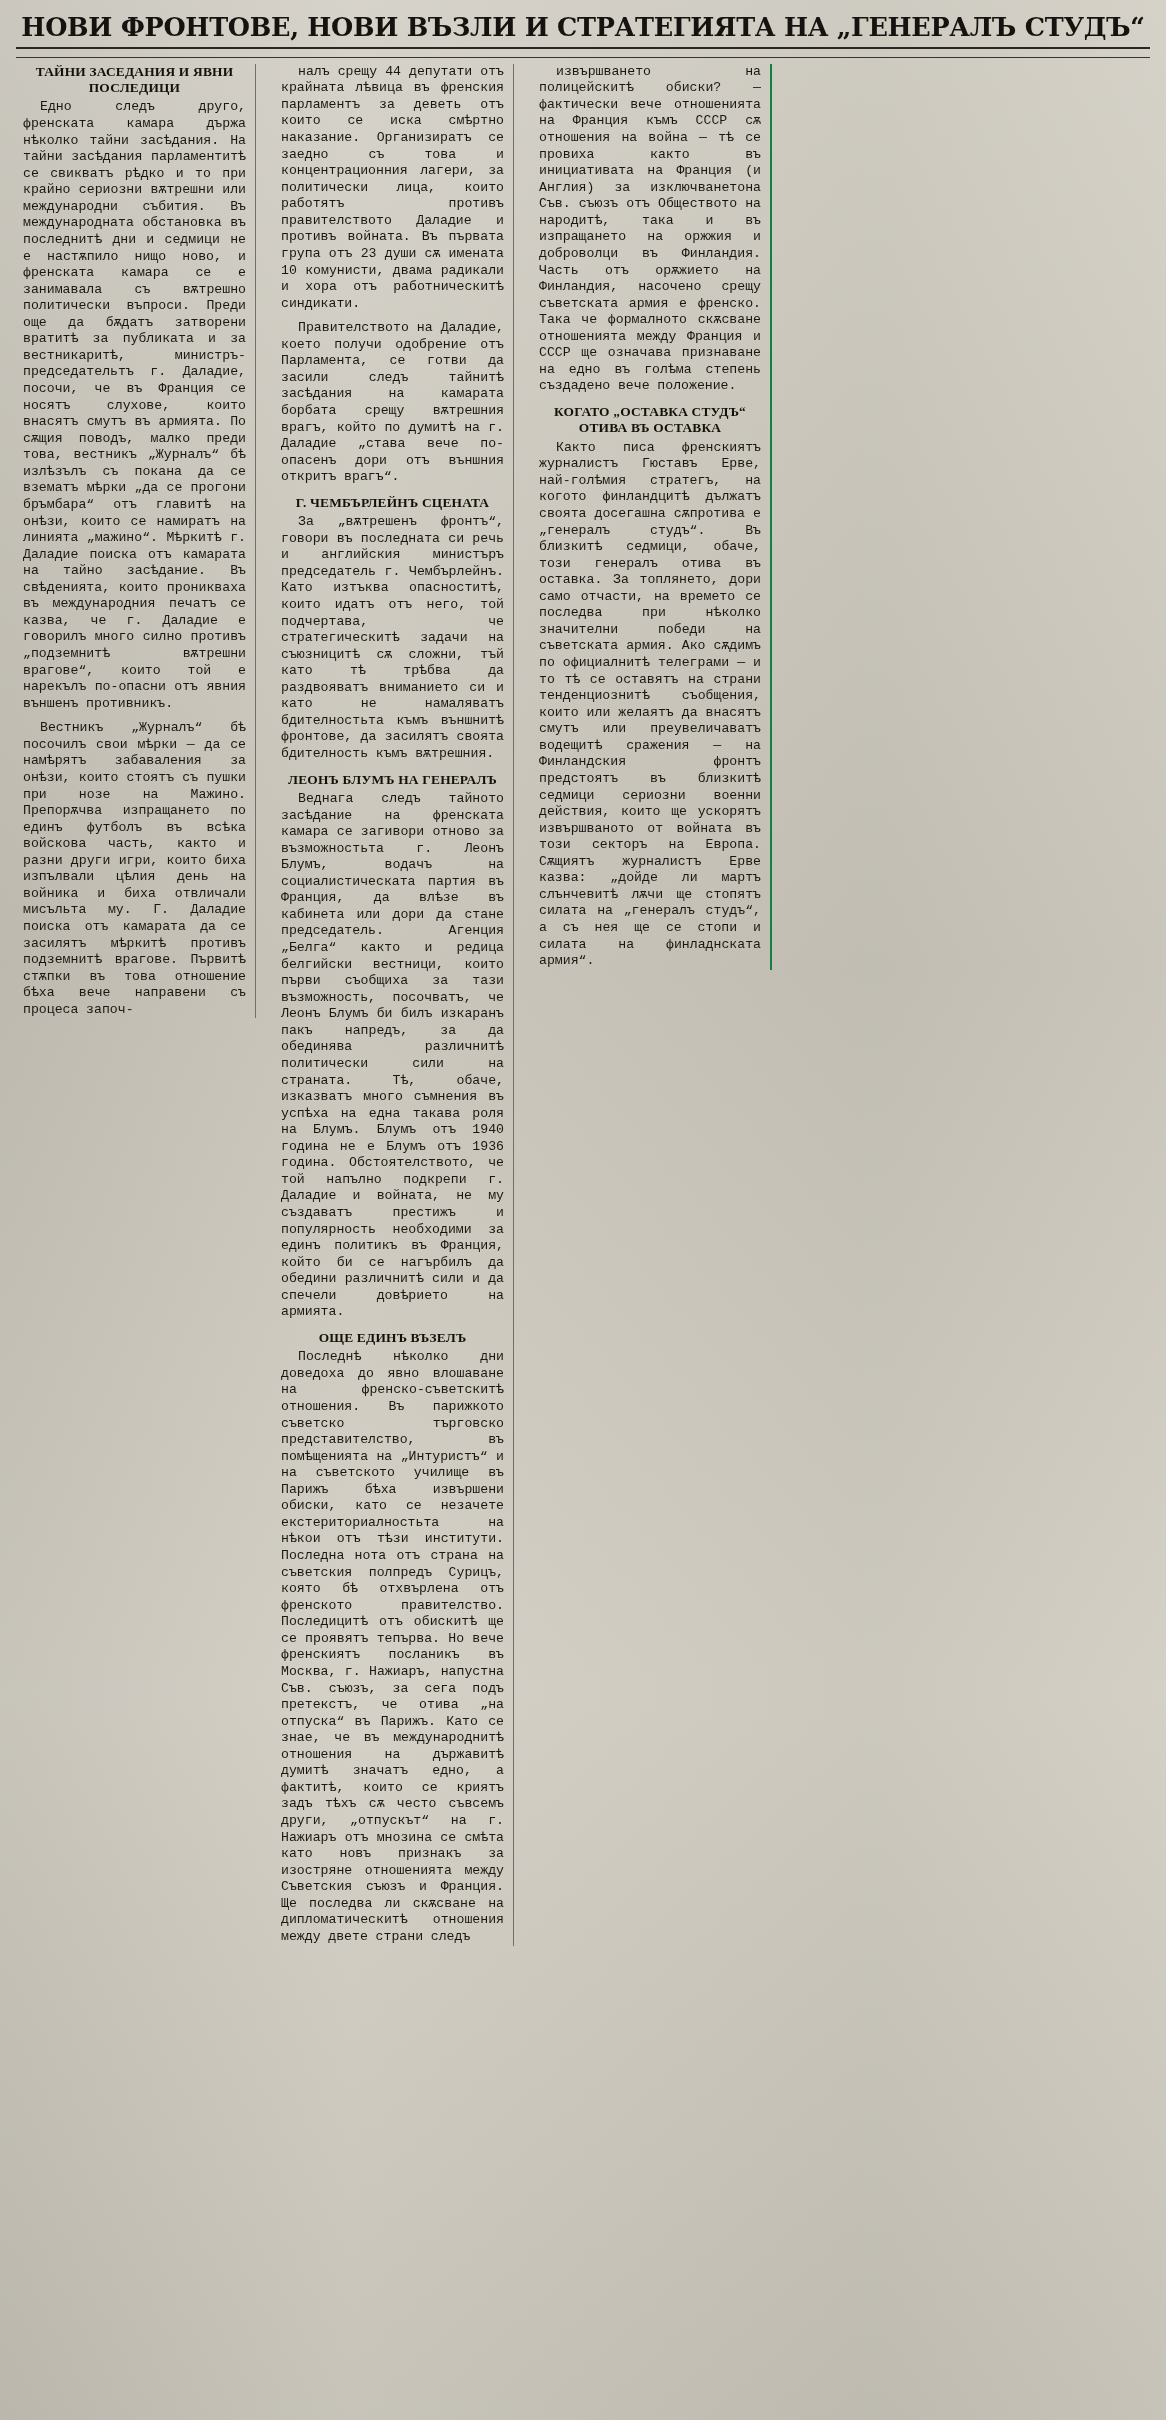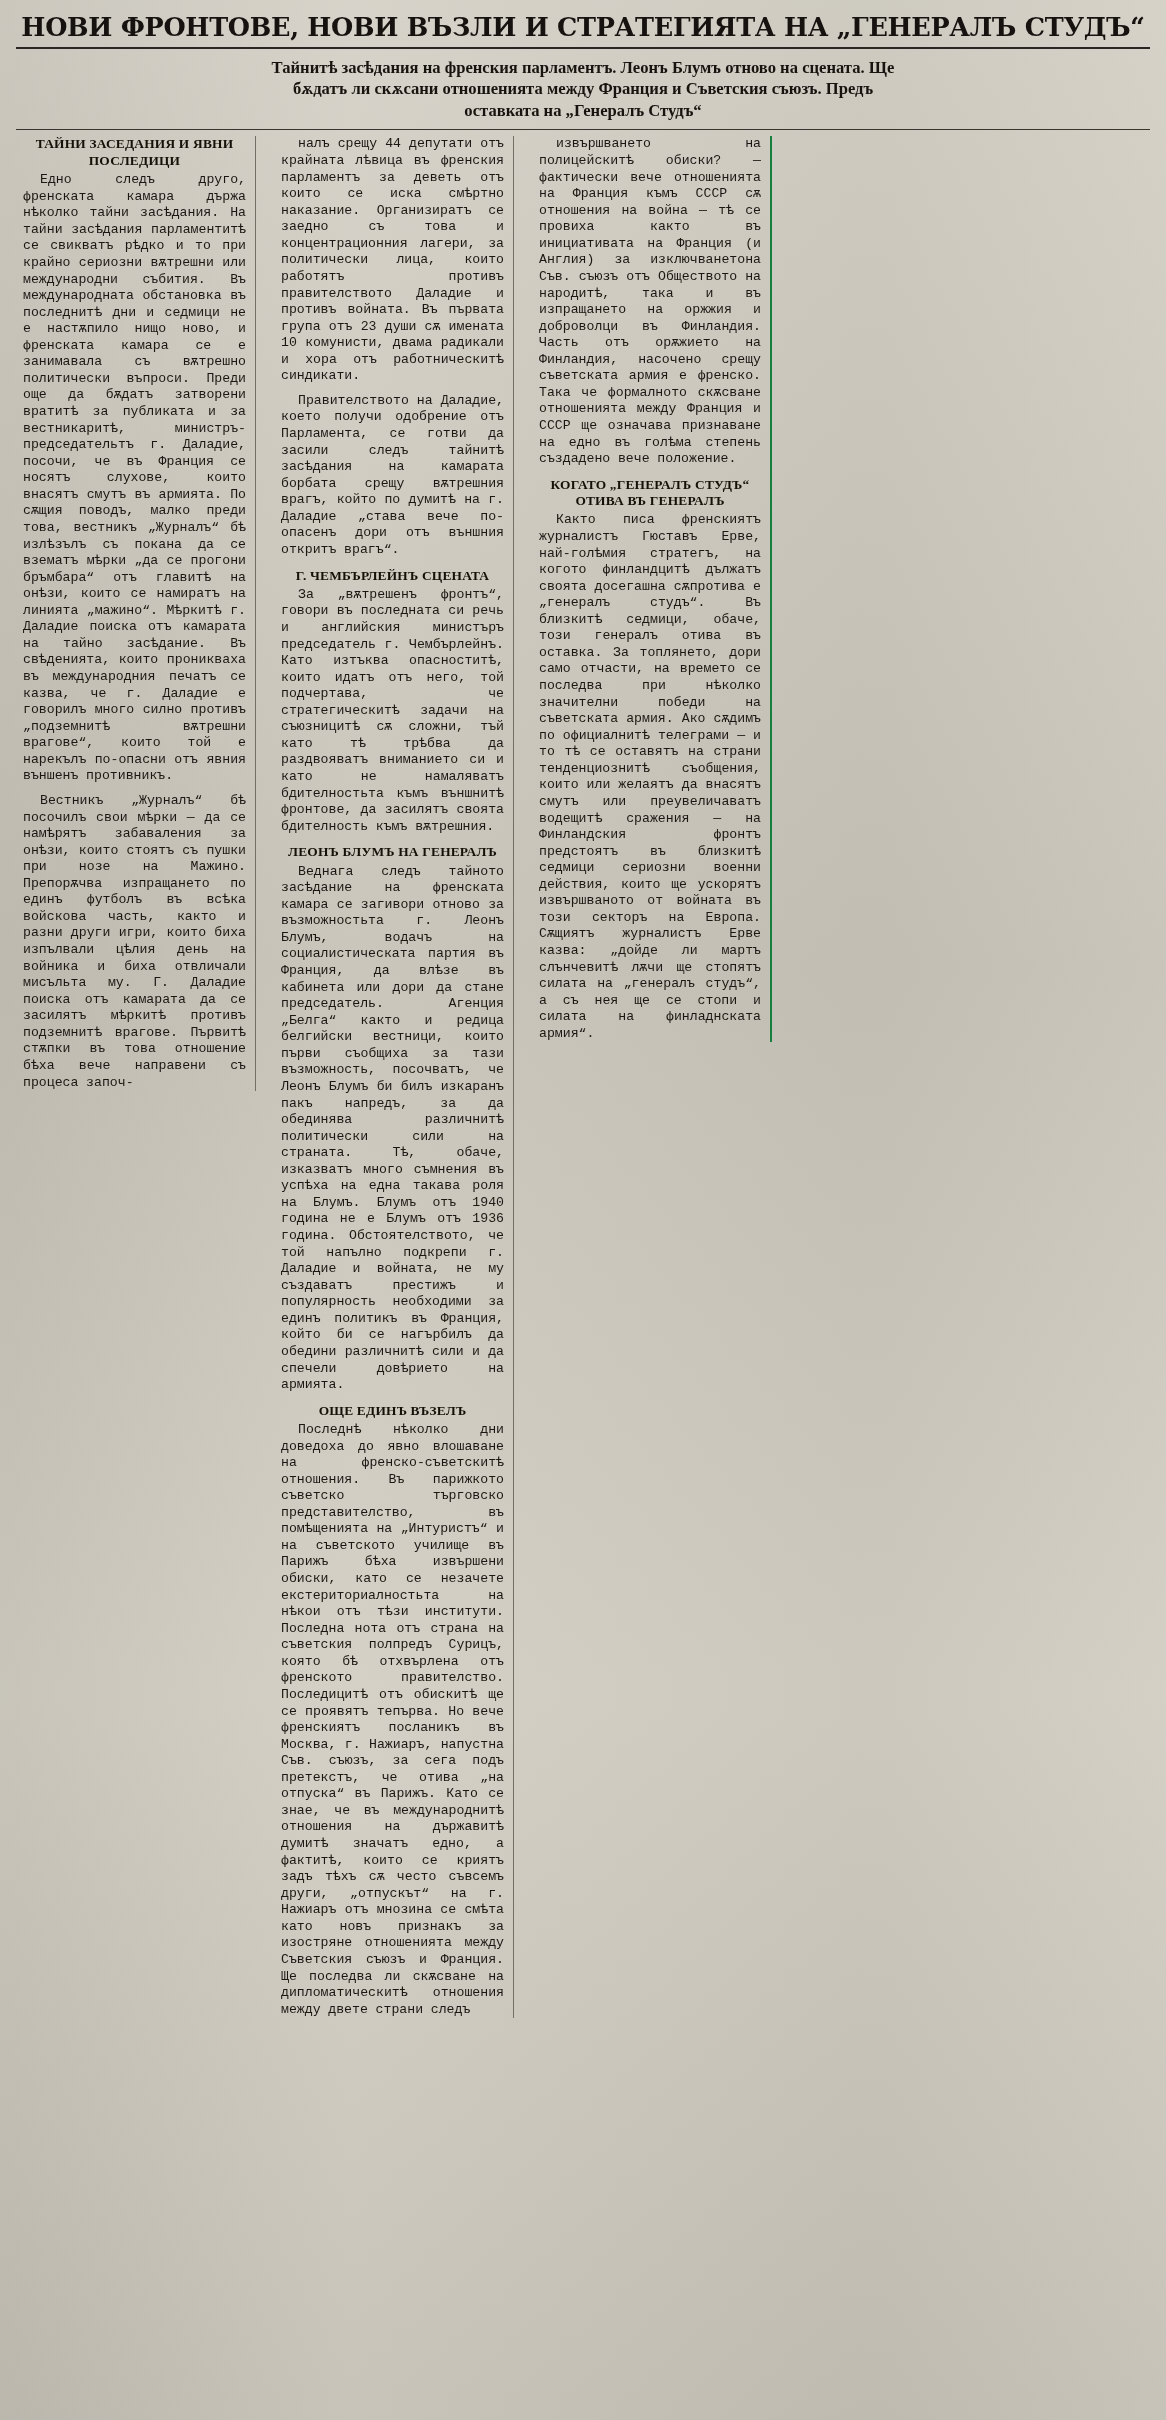--- a/index.html
+++ b/index.html
@@ -114,25 +114,20 @@
 </head>
 <body>
 
 <div id="page">
   <div id="paper"></div>
   <div class="content">
 
     <h1 class="headline" style="font-size: 25.5px;">НОВИ ФРОНТОВЕ, НОВИ ВЪЗЛИ И СТРАТЕГИЯТА НА „ГЕНЕРАЛЪ СТУДЪ“</h1>
     <hr class="rule">
 
-    <div class="subhead">
-      <span class="l">Тайнитѣ засѣдания на френския парламентъ. Леонъ Блумъ отново на сцената. Ще</span>
-      <span class="l">бѫдатъ ли скѫсани отношенията между Франция и Съветския съюзъ. Предъ</span>
-      <span class="l last">оставката на „Генералъ Студъ“</span>
-    </div>
 
     <hr class="rule2">
 
     <div class="cols">
 
       <div class="col c1">
         <div class="sec-title first">ТАЙНИ ЗАСЕДАНИЯ И ЯВНИ ПОСЛЕДИЦИ</div>
         <p>Едно следъ друго, френската камара държа нѣколко тайни засѣдания. На тайни засѣдания парламентитѣ се свикватъ рѣдко и то при крайно сериозни вѫтрешни или международни събития. Въ международната обстановка въ последнитѣ дни и седмици не е настѫпило нищо ново, и френската камара се е занимавала съ вѫтрешно политически въпроси. Преди още да бѫдатъ затворени вратитѣ за публиката и за вестникаритѣ, министръ-председательтъ г. Даладие, посочи, че въ Франция се носятъ слухове, които внасятъ смутъ въ армията. По сѫщия поводъ, малко преди това, вестникъ „Журналъ“ бѣ излѣзълъ съ покана да се взематъ мѣрки „да се прогони бръмбара“ отъ главитѣ на онѣзи, които се намиратъ на линията „мажино“. Мѣркитѣ г. Даладие поиска отъ камарата на тайно засѣдание. Въ свѣденията, които проникваха въ международния печатъ се казва, че г. Даладие е говорилъ много силно противъ „подземнитѣ вѫтрешни врагове“, които той е нарекълъ по-опасни отъ явния външенъ противникъ.</p>
         <p>Вестникъ „Журналъ“ бѣ посочилъ свои мѣрки — да се намѣрятъ забаваления за онѣзи, които стоятъ съ пушки при нозе на Мажино. Препорѫчва изпращането по единъ футболъ въ всѣка войскова часть, както и разни други игри, които биха изпълвали цѣлия день на войника и биха отвличали мисъльта му. Г. Даладие поиска отъ камарата да се засилятъ мѣркитѣ противъ подземнитѣ врагове. Първитѣ стѫпки въ това отношение бѣха вече направени съ процеса започ-</p>
       </div>
@@ -143,20 +138,20 @@
         <div class="sec-title">Г. ЧЕМБЪРЛЕЙНЪ СЦЕНАТА</div>
         <p>За „вѫтрешенъ фронтъ“, говори въ последната си речь и английския министъръ председатель г. Чембърлейнъ. Като изтъква опасноститѣ, които идатъ отъ него, той подчертава, че стратегическитѣ задачи на съюзницитѣ сѫ сложни, тъй като тѣ трѣбва да раздвояватъ вниманието си и като не намаляватъ бдителностьта къмъ външнитѣ фронтове, да засилятъ своята бдителность къмъ вѫтрешния.</p>
         <div class="sec-title">ЛЕОНЪ БЛУМЪ НА ГЕНЕРАЛЪ</div>
         <p>Веднага следъ тайното засѣдание на френската камара се загивори отново за възможностьта г. Леонъ Блумъ, водачъ на социалистическата партия въ Франция, да влѣзе въ кабинета или дори да стане председатель. Агенция „Белга“ както и редица белгийски вестници, които първи съобщиха за тази възможность, посочватъ, че Леонъ Блумъ би билъ изкаранъ пакъ напредъ, за да обединява различнитѣ политически сили на страната. Тѣ, обаче, изказватъ много съмнения въ успѣха на една такава роля на Блумъ. Блумъ отъ 1940 година не е Блумъ отъ 1936 година. Обстоятелството, че той напълно подкрепи г. Даладие и войната, не му създаватъ престижъ и популярность необходими за единъ политикъ въ Франция, който би се нагърбилъ да обедини различнитѣ сили и да спечели довѣрието на армията.</p>
         <div class="sec-title">ОЩЕ ЕДИНЪ ВЪЗЕЛЪ</div>
         <p>Последнѣ нѣколко дни доведоха до явно влошаване на френско-съветскитѣ отношения. Въ парижкото съветско търговско представителство, въ помѣщенията на „Интуристъ“ и на съветското училище въ Парижъ бѣха извършени обиски, като се незачете екстериториалностьта на нѣкои отъ тѣзи институти. Последна нота отъ страна на съветския полпредъ Сурицъ, която бѣ отхвърлена отъ френското правителство. Последицитѣ отъ обискитѣ ще се проявятъ тепърва. Но вече френскиятъ посланикъ въ Москва, г. Нажиаръ, напустна Съв. съюзъ, за сега подъ претекстъ, че отива „на отпуска“ въ Парижъ. Като се знае, че въ международнитѣ отношения на държавитѣ думитѣ значатъ едно, а фактитѣ, които се криятъ задъ тѣхъ сѫ често съвсемъ други, „отпускът“ на г. Нажиаръ отъ мнозина се смѣта като новъ признакъ за изостряне отношенията между Съветския съюзъ и Франция. Ще последва ли скѫсване на дипломатическитѣ отношения между двете страни следъ</p>
       </div>
 
       <div class="col c3">
         <p>извършването на полицейскитѣ обиски? — фактически вече отношенията на Франция къмъ СССР сѫ отношения на война — тѣ се провиха както въ инициативата на Франция (и Англия) за изключванетона Съв. съюзъ отъ Обществото на народитѣ, така и въ изпращането на оржжия и доброволци въ Финландия. Часть отъ орѫжието на Финландия, насочено срещу съветската армия е френско. Така че формалното скѫсване отношенията между Франция и СССР ще означава признаване на едно въ голѣма степень създадено вече положение.</p>
-        <div class="sec-title">КОГАТО „ГЕНЕРАЛЪ СТУДЪ“ ОТИВА ВЪ ГЕНЕРАЛЪ</div>
+        <div class="sec-title">КОГАТО „ОСТАВКА СТУДЪ“ ОТИВА ВЪ ОСТАВКА</div>
         <p>Както писа френскиятъ журналистъ Гюставъ Ерве, най-голѣмия стратегъ, на когото финландцитѣ дължатъ своята досегашна сѫпротива е „генералъ студъ“. Въ близкитѣ седмици, обаче, този генералъ отива въ оставка. За топлянето, дори само отчасти, на времето се последва при нѣколко значителни победи на съветската армия. Ако сѫдимъ по официалнитѣ телеграми — и то тѣ се оставятъ на страни тенденциознитѣ съобщения, които или желаятъ да внасятъ смутъ или преувеличаватъ водещитѣ сражения — на Финландския фронтъ предстоятъ въ близкитѣ седмици сериозни военни действия, които ще ускорятъ извършваното от войната въ този секторъ на Европа. Сѫщиятъ журналистъ Ерве казва: „дойде ли мартъ слънчевитѣ лѫчи ще стопятъ силата на „генералъ студъ“, а съ нея ще се стопи и силата на финладнската армия“.</p>
         <div class="tail-space"></div>
       </div>
 
     </div>
   </div>
 </div>
 
 </body></html>

